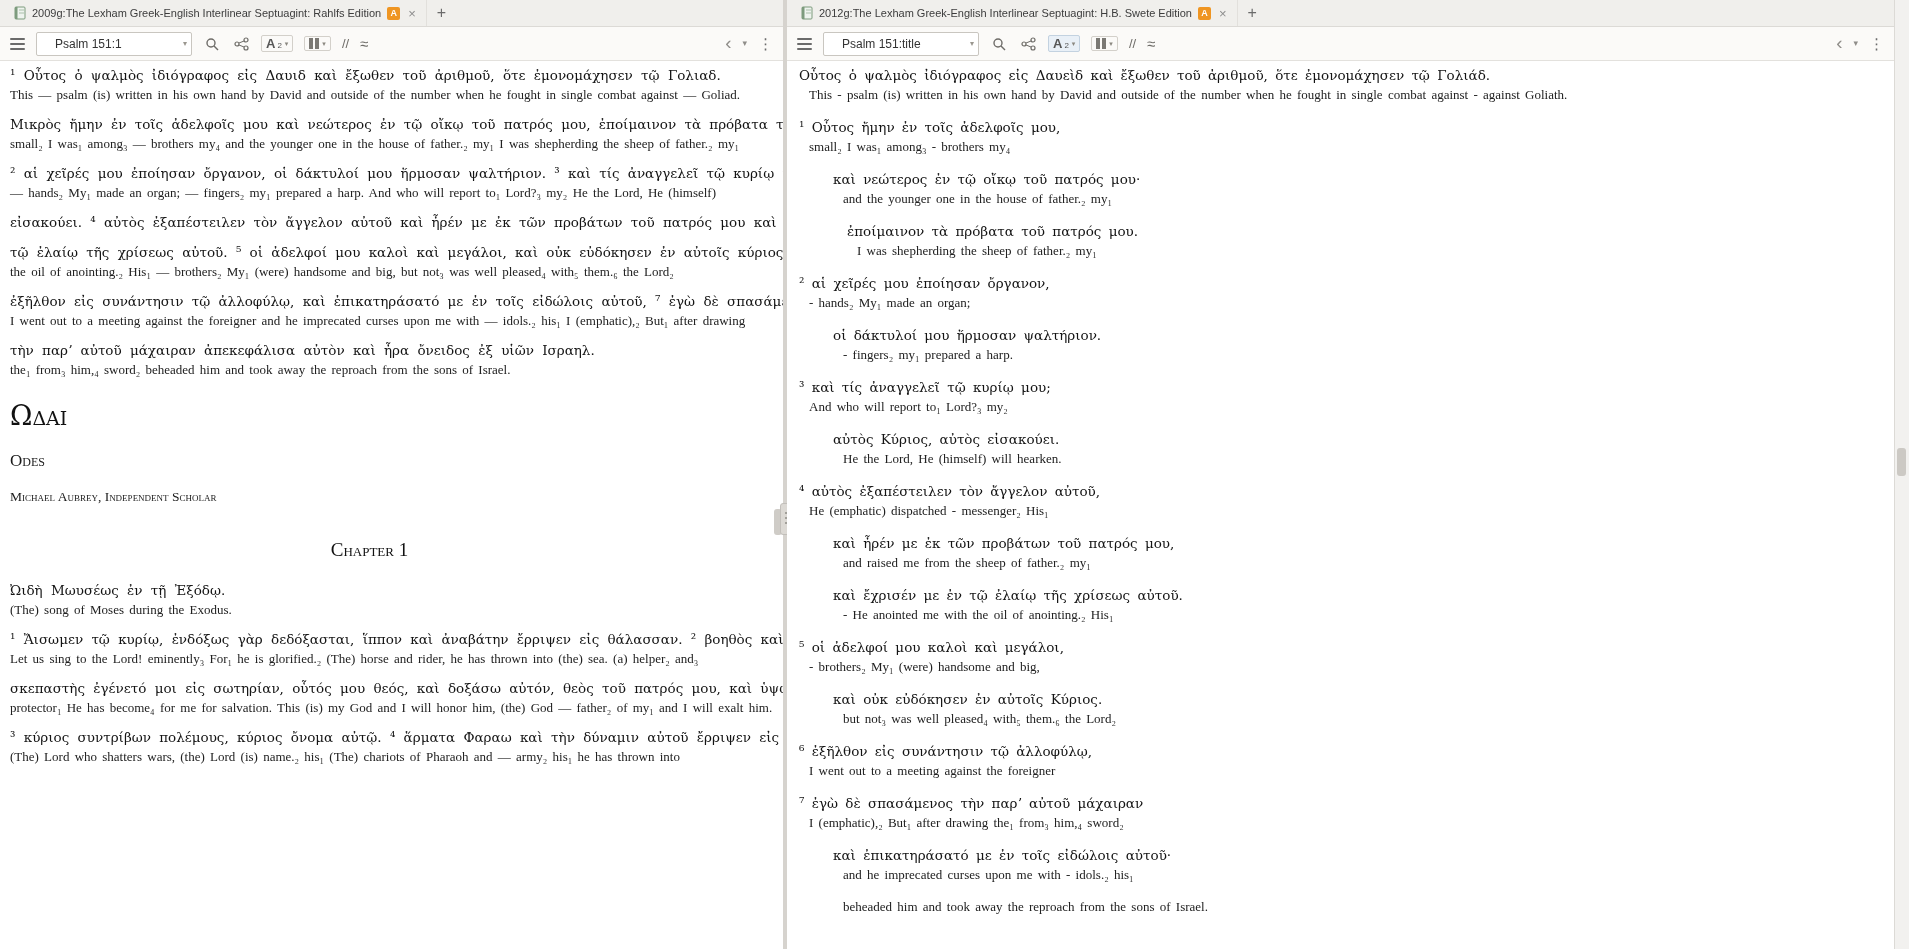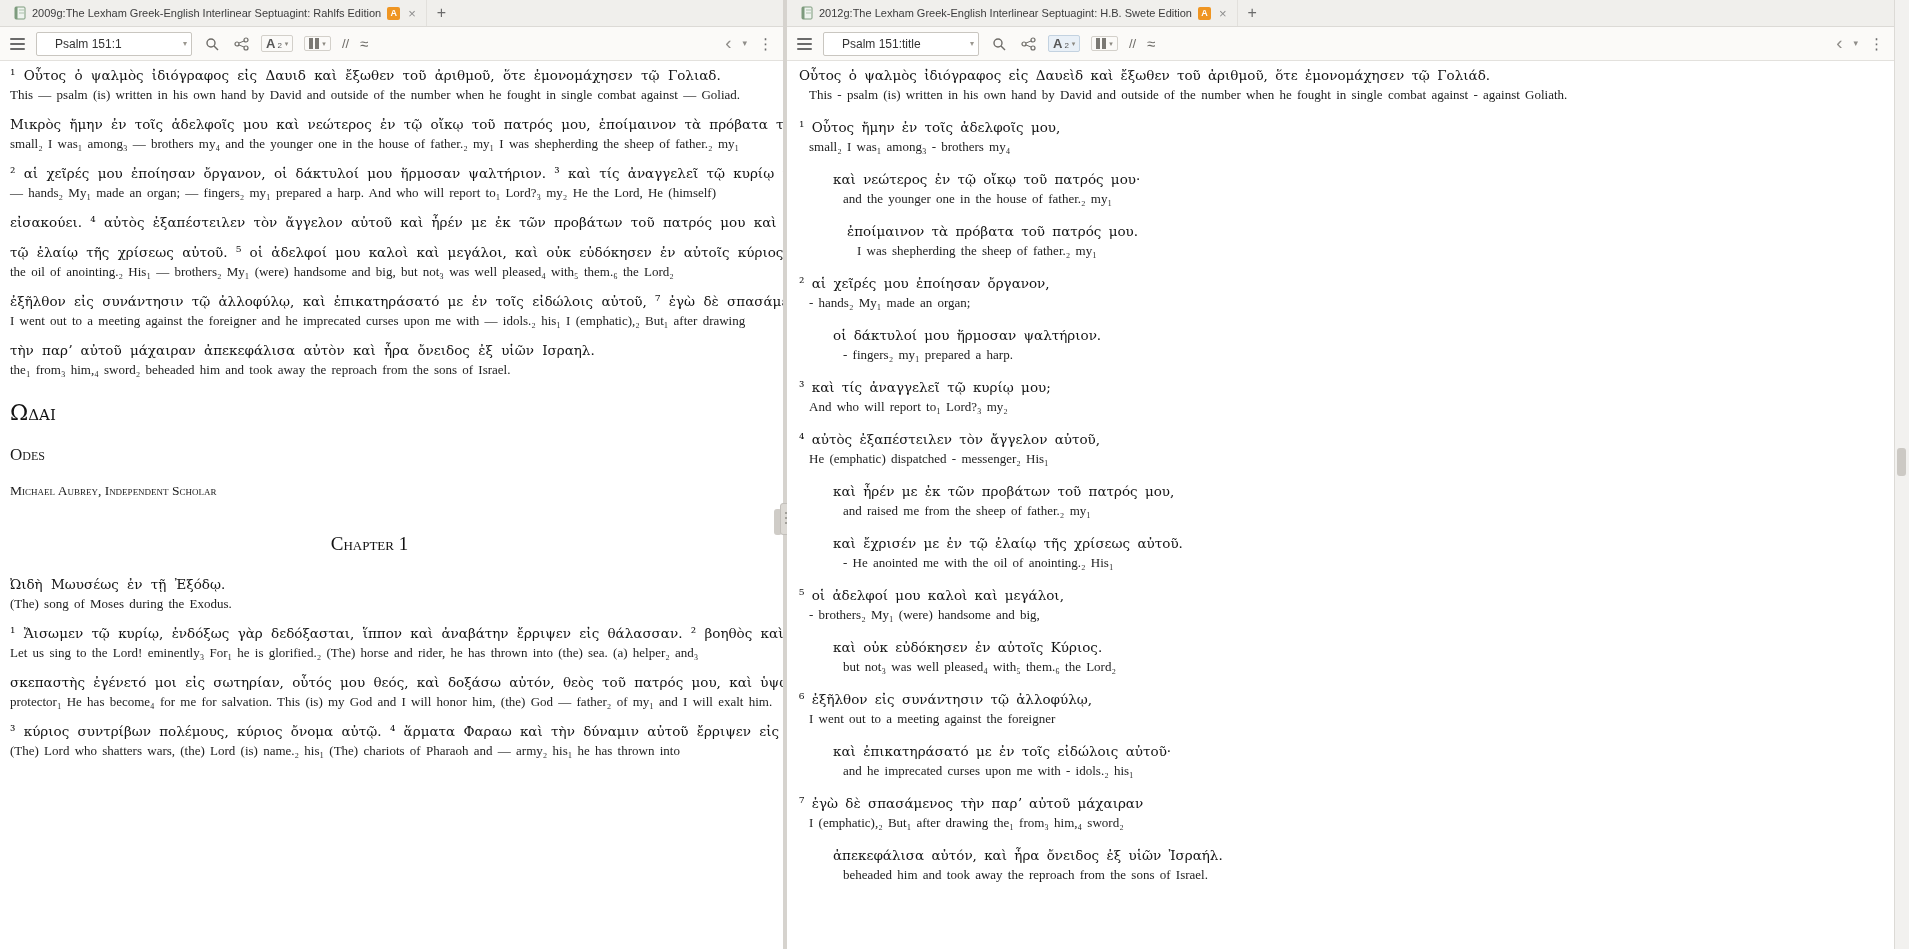--- a/index.html
+++ b/index.html
@@ -48,21 +48,21 @@
   .back { font-size:19px; color:#8f8d89; margin-top:-2px; }
   .small-caret { font-size:9px; color:#8f8d89; }
   .kebab { font-size:15px; color:#6b6b6b; letter-spacing:0; }
 
   
   .content { flex:1; overflow:hidden; position:relative; padding:5px 14px 0 10px; background:#fff; }
   .greek { font-family:"DejaVu Serif", serif; font-size:13.5px; line-height:18px; color:#141414; white-space:nowrap; word-spacing:4px; }
   .english { font-family:"Liberation Serif", "DejaVu Serif", serif; font-size:13px; line-height:17px; color:#212121; white-space:nowrap; word-spacing:2px; margin-top:2px; }
   .ilpair { margin-bottom:12px; }
 
-  .odai { font-family:"DejaVu Serif", serif; font-variant:small-caps; font-size:22px; color:#111; margin:22px 0 20px 0; }
+  .odai { font-family:"DejaVu Serif", serif; font-variant:small-caps; font-size:27px; color:#111; margin:22px 0 20px 0; }
   .odes { font-family:"Liberation Serif", serif; font-variant:small-caps; font-size:17px; color:#1a1a1a; margin:0 0 18px 0; }
   .author { font-family:"Liberation Serif", serif; font-variant:small-caps; font-size:13.5px; color:#1a1a1a; margin:0 0 34px 0; }
   .chapter { font-family:"Liberation Serif", serif; font-variant:small-caps; font-size:19px; color:#111; text-align:center; margin:14px 40px 20px 0; }
 
   .rcontent .ilpair { margin-bottom:15px; }
   .rcontent .greek { word-spacing:3px; }
   .rcontent .english { margin-left:10px; }
   .indent-0 { margin-left:2px; }
   .indent-1 { margin-left:36px; }
   .indent-2 { margin-left:50px; }
@@ -310,20 +310,24 @@
           <div class="ilpair indent-1">
             <div class="greek">οἱ δάκτυλοί μου ἥρμοσαν ψαλτήριον.</div>
             <div class="english">- fingers₂ my₁ prepared a harp.</div>
           </div>
 
           <div class="ilpair indent-0">
             <div class="greek">³ καὶ τίς ἀναγγελεῖ τῷ κυρίῳ μου;</div>
             <div class="english">And who will report to₁ Lord?₃ my₂</div>
           </div>
 
+          <div class="ilpair indent-1">
+            <div class="greek">αὐτὸς Κύριος, αὐτὸς εἰσακούει.</div>
+            <div class="english">He the Lord, He (himself) will hearken.</div>
+          </div>
 
           <div class="ilpair indent-0">
             <div class="greek">⁴ αὐτὸς ἐξαπέστειλεν τὸν ἄγγελον αὐτοῦ,</div>
             <div class="english">He (emphatic) dispatched - messenger₂ His₁</div>
           </div>
 
           <div class="ilpair indent-1">
             <div class="greek">καὶ ἦρέν με ἐκ τῶν προβάτων τοῦ πατρός μου,</div>
             <div class="english">and raised me from the sheep of father.₂ my₁</div>
           </div>
@@ -341,32 +345,31 @@
           <div class="ilpair indent-1">
             <div class="greek">καὶ οὐκ εὐδόκησεν ἐν αὐτοῖς Κύριος.</div>
             <div class="english">but not₃ was well pleased₄ with₅ them.₆ the Lord₂</div>
           </div>
 
           <div class="ilpair indent-0">
             <div class="greek">⁶ ἐξῆλθον εἰς συνάντησιν τῷ ἀλλοφύλῳ,</div>
             <div class="english">I went out to a meeting against the foreigner</div>
           </div>
 
+          <div class="ilpair indent-0">
+            <div class="greek">⁷ ἐγὼ δὲ σπασάμενος τὴν παρʼ αὐτοῦ μάχαιραν</div>
+            <div class="english">I (emphatic),₂ But₁ after drawing the₁ from₃ him,₄ sword₂</div>
+          </div>
+
           <div class="ilpair indent-1">
             <div class="greek">καὶ ἐπικατηράσατό με ἐν τοῖς εἰδώλοις αὐτοῦ·</div>
             <div class="english">and he imprecated curses upon me with - idols.₂ his₁</div>
           </div>
 
-          <div class="ilpair indent-0">
-            <div class="greek">⁷ ἐγὼ δὲ σπασάμενος τὴν παρʼ αὐτοῦ μάχαιραν</div>
-            <div class="english">I (emphatic),₂ But₁ after drawing the₁ from₃ him,₄ sword₂</div>
-          </div>
-
-          <div class="ilpair indent-1">
-            <div class="greek">ἀπεκεφάλισα αὐτόν, καὶ ἦρα ὄνειδος ἐξ υἱῶν Ἰσραήλ.</div>
+          <div class="ilpair indent-1">
             <div class="english">beheaded him and took away the reproach from the sons of Israel.</div>
           </div>
         </div>
     </div>
   </div>
 
   <div class="right-strip">
     <span class="thumb"></span>
   </div>
 

